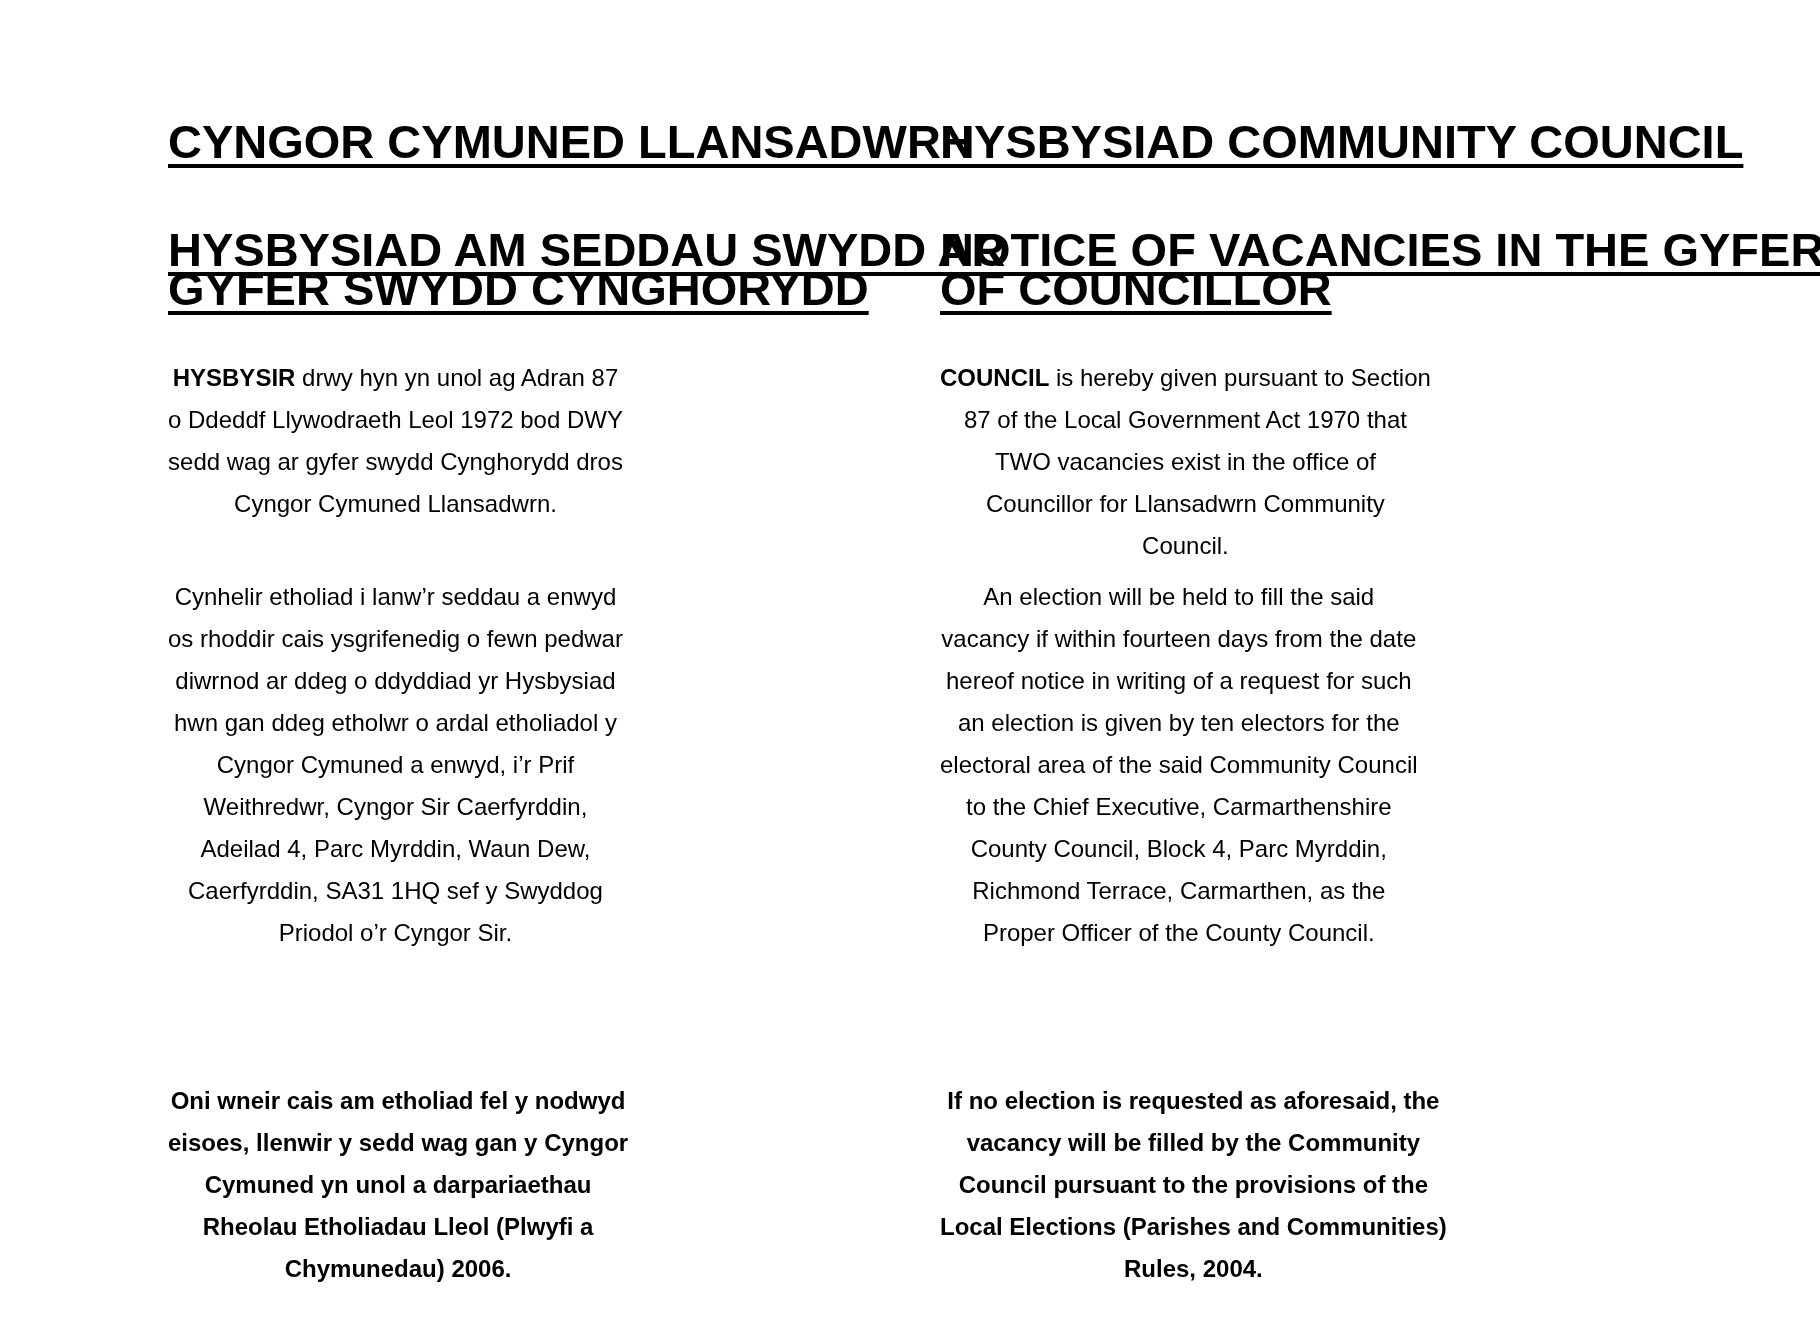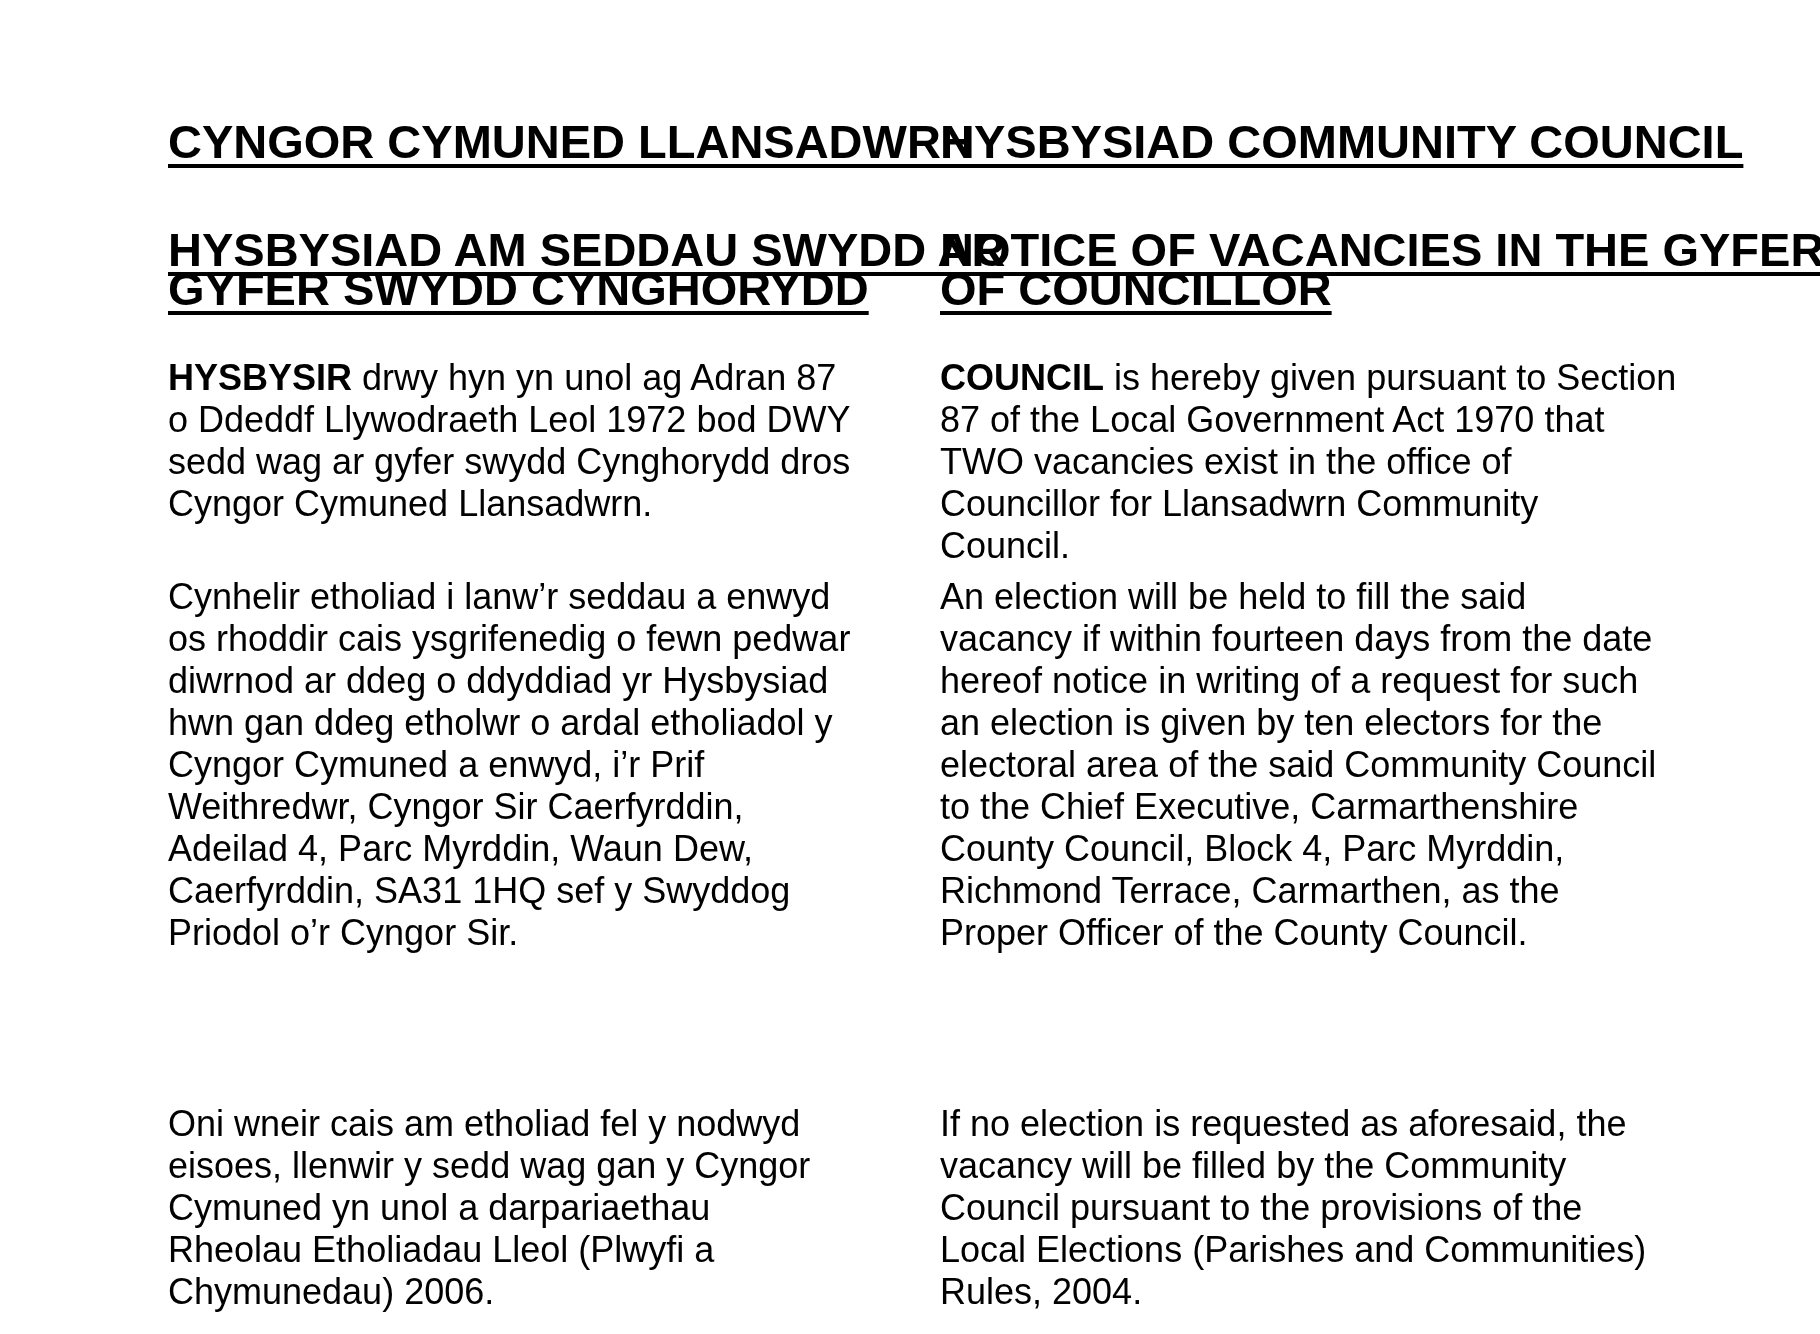--- a/index.html
+++ b/index.html
@@ -18,33 +18,34 @@
   .cell {
     position: absolute;
     white-space: pre;
   }
   .col-left  { left: 168px; }
   .col-right { left: 940px; }
   .row-title   { top: 122px; }
   .row-heading { top: 230px; }
   .row-p1      { top: 357px; }
   .row-p2      { top: 576px; }
-  .row-p3      { top: 1103px; }
+  .row-p3      { top: 1080px; font-weight: bold; }
   .doc-title, .doc-heading {
     font-weight: bold;
     font-size: 47px;
     line-height: 39px;
     text-decoration: underline;
     text-decoration-thickness: 4px;
     text-underline-offset: 6px;
     text-decoration-color: #000000;
   }
   .body-text {
-    font-size: 36px;
+    font-size: 24px;
     line-height: 42px;
+    text-align: center;
   }
   .lead {
     font-weight: bold;
   }
 </style>
 </head>
 <body>
 
 <div class="cell col-left row-title doc-title">CYNGOR CYMUNED LLANSADWRN</div>
 <div class="cell col-right row-title doc-title">HYSBYSIAD COMMUNITY COUNCIL</div>

